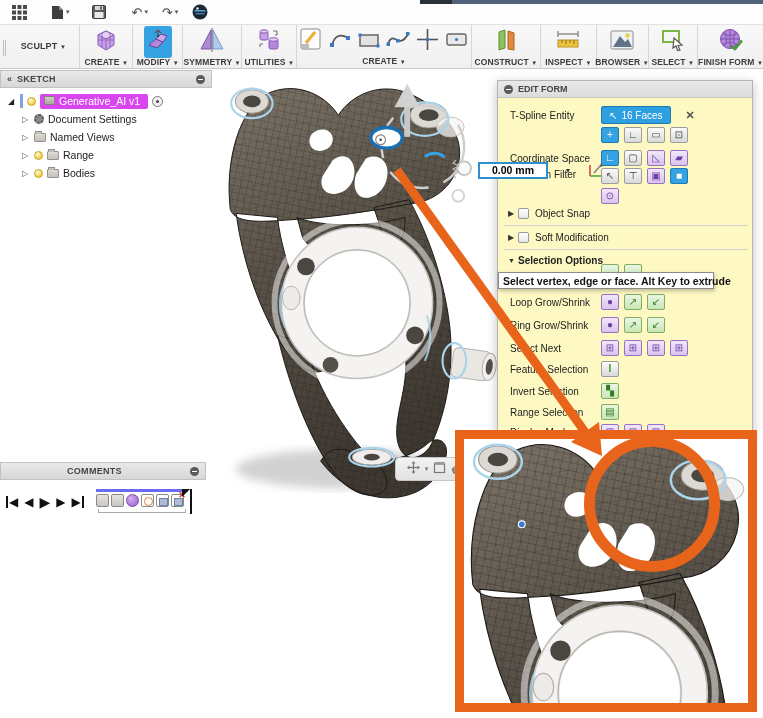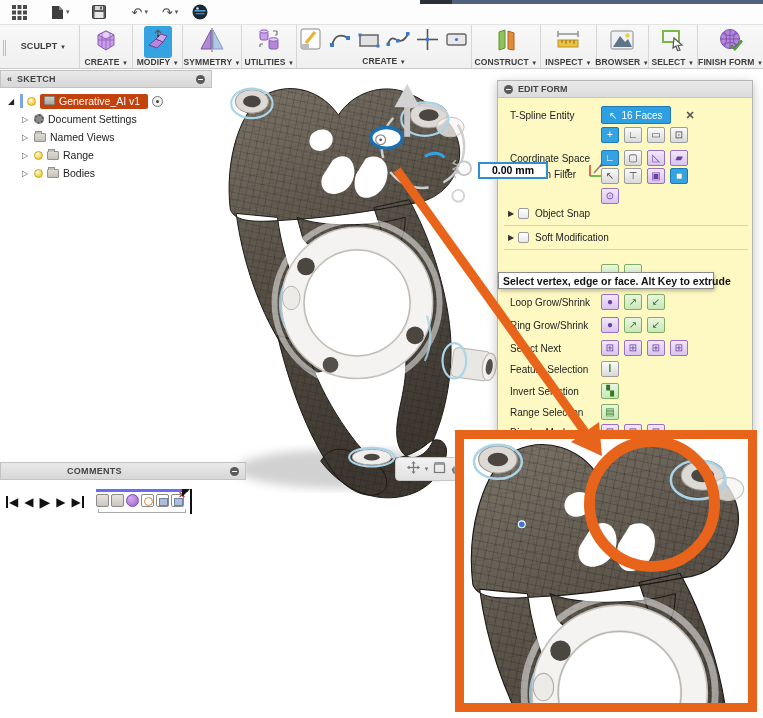--- a/index.html
+++ b/index.html
@@ -34,21 +34,21 @@
   .collapse-glyph { font-size:9px; color:#444; font-weight:bold; }
   .tree { padding:4px 0 0 6px; }
   .tree-row { display:flex; align-items:center; height:18px; gap:4px; font-size:10.5px; color:#222; }
   .tw { width:10px; text-align:center; font-size:8px; color:#555; flex:none; }
   .sel-bar { width:3px; height:14px; background:#7aa6e8; flex:none; }
   .i-bulb { width:9px; height:9px; border-radius:50%; background:radial-gradient(circle at 35% 30%, #fffbe0, #f2cf3a 70%); border:1px solid #c7a428; flex:none; }
   .i-gear { width:10px; height:10px; border-radius:50%; background:#8a8a8a; border:2px dotted #555; flex:none; }
   .i-folder { width:12px; height:9px; background:linear-gradient(#dedbd4,#c4c1b9); border:1px solid #96938c; border-radius:1px; position:relative; flex:none; }
   .i-folder::before { content:""; position:absolute; left:0; top:-3px; width:5px; height:2px; background:#c4c1b9; border:1px solid #96938c; border-bottom:none; }
   .i-box { width:11px; height:9px; background:linear-gradient(#cfccc5,#aaa79f); border:1px solid #87847c; border-radius:1px; flex:none; }
-  .sel-chip { background:#c2410c; color:#fff; padding:1px 8px 2px 4px; border-radius:2px; display:flex; align-items:center; gap:4px; }
+  .sel-chip { background:#d946ef; color:#fff; padding:1px 8px 2px 4px; border-radius:2px; display:flex; align-items:center; gap:4px; }
   .radio-vis { width:11px; height:11px; border-radius:50%; border:1px solid #777; background:#f2f2f2; position:relative; flex:none; }
   .radio-vis::after { content:""; position:absolute; left:3px; top:3px; width:3px; height:3px; border-radius:50%; background:#444; }
 
   
   #model-main { position:absolute; left:222px; top:70px; width:276px; height:452px; z-index:1; }
   #nav-bar { position:absolute; left:395px; top:457px; width:80px; height:24px; background:linear-gradient(#f2f2f2,#e2e2e2); border:1px solid #c6c6c6; border-radius:4px; display:flex; align-items:center; justify-content:center; gap:5px; z-index:5; color:#777; }
   #nav-bar .nv { font-size:12px; }
   #nav-bar .nv-caret { font-size:7px; }
 
   
@@ -69,21 +69,21 @@
   .tile.prp { color:#6d3fa0; background:linear-gradient(#f1e8fa,#d9c4ee); border-color:#9a6fc4; }
   .chip { height:18px; background:#2e9fe0; border:1px solid #1d7ab3; border-radius:2px; color:#fff; font-size:10px; display:flex; align-items:center; gap:4px; padding:0 7px; }
   .x-close { font-size:11px; color:#555; font-weight:bold; margin-left:10px; }
   .ef-div { position:absolute; left:6px; width:244px; height:1px; background:#d2d2d2; }
   .caret-exp { font-size:8px; color:#333; width:10px; }
   .cbx { width:11px; height:11px; border:1px solid #9a9a9a; border-radius:2px; background:linear-gradient(#fff,#e8e8e8); margin-right:6px; }
   .peek { position:absolute; width:18px; height:9px; overflow:hidden; }
   #tooltip { position:absolute; left:498px; top:272px; width:216px; height:17px; background:#fff; border:1px solid #8a8a8a; box-shadow:1px 2px 4px rgba(0,0,0,0.25); font-size:10.5px; font-weight:bold; color:#111; display:flex; align-items:center; padding:0 4px; z-index:25; white-space:nowrap; }
 
   
-  #comments { position:absolute; left:0; top:462px; width:246px; z-index:10; }
+  #comments { position:absolute; left:0; top:462px; width:206px; z-index:10; }
   #timeline { position:absolute; left:0; top:487px; width:230px; height:30px; z-index:10; display:flex; align-items:center; }
   .pb { font-size:12px; color:#111; margin-left:6px; line-height:1; }
   .pb.first { border-left:2px solid #111; padding-left:1px; }
   .pb.last { border-right:2px solid #111; padding-right:1px; }
   #tl-strip { position:relative; margin-left:12px; width:96px; height:26px; }
   #tl-bluebar { position:absolute; left:0; top:0; width:92px; height:3px; background:#6b6bf2; }
   #tl-icons { position:absolute; left:0; top:5px; display:flex; gap:2px; }
   .tli { width:13px; height:13px; border:1px solid #8a8a8a; border-radius:2px; background:linear-gradient(#e8e5e0,#c9c6c0); position:relative; flex:none; }
   .tli.sphere { border-radius:50%; background:radial-gradient(circle at 35% 30%, #d4aef0, #9b5fd0); border-color:#7a43ae; }
   .tli.sketch { background:#fff; }
@@ -518,20 +518,24 @@
     </div>
     <div class="ef-div" style="top:144px"></div>
 
     <div class="ef-row" style="top:148px;height:16px">
       <span class="caret-exp" style="margin-left:10px">▶</span>
       <span class="cbx"></span>
       <span style="font-size:10px;color:#222">Soft Modification</span>
     </div>
     <div class="ef-div" style="top:168px"></div>
 
+    <div class="ef-row" style="top:171px;height:16px">
+      <span class="caret-exp" style="margin-left:10px;font-size:7px">▼</span>
+      <span style="font-size:10px;color:#222;font-weight:bold">Selection Options</span>
+    </div>
 
     <span class="peek" style="left:103px;top:183px">
         <span class="tile grn"></span>
       </span>
     <span class="peek" style="left:126px;top:183px">
         <span class="tile grn"></span>
       </span>
 
     <div class="ef-label" style="position:absolute;top:216px">Loop Grow/Shrink</div>
     <div class="ef-icons" style="position:absolute;top:213px">

